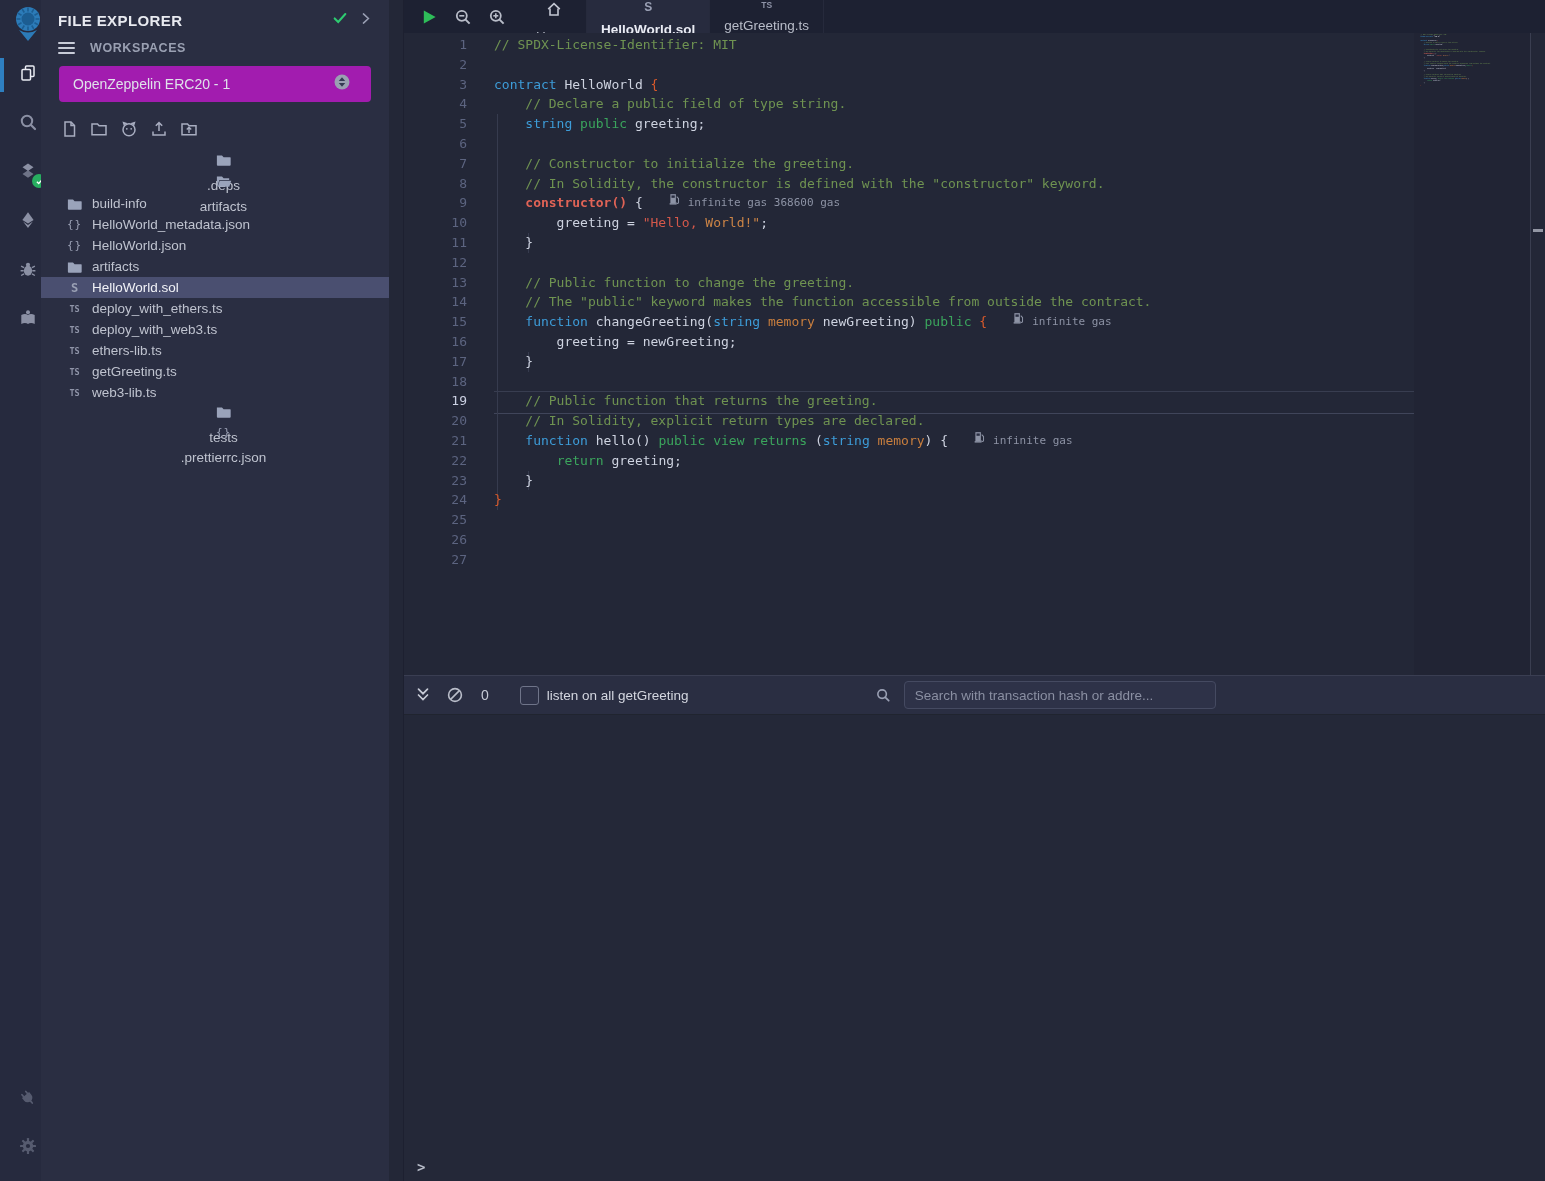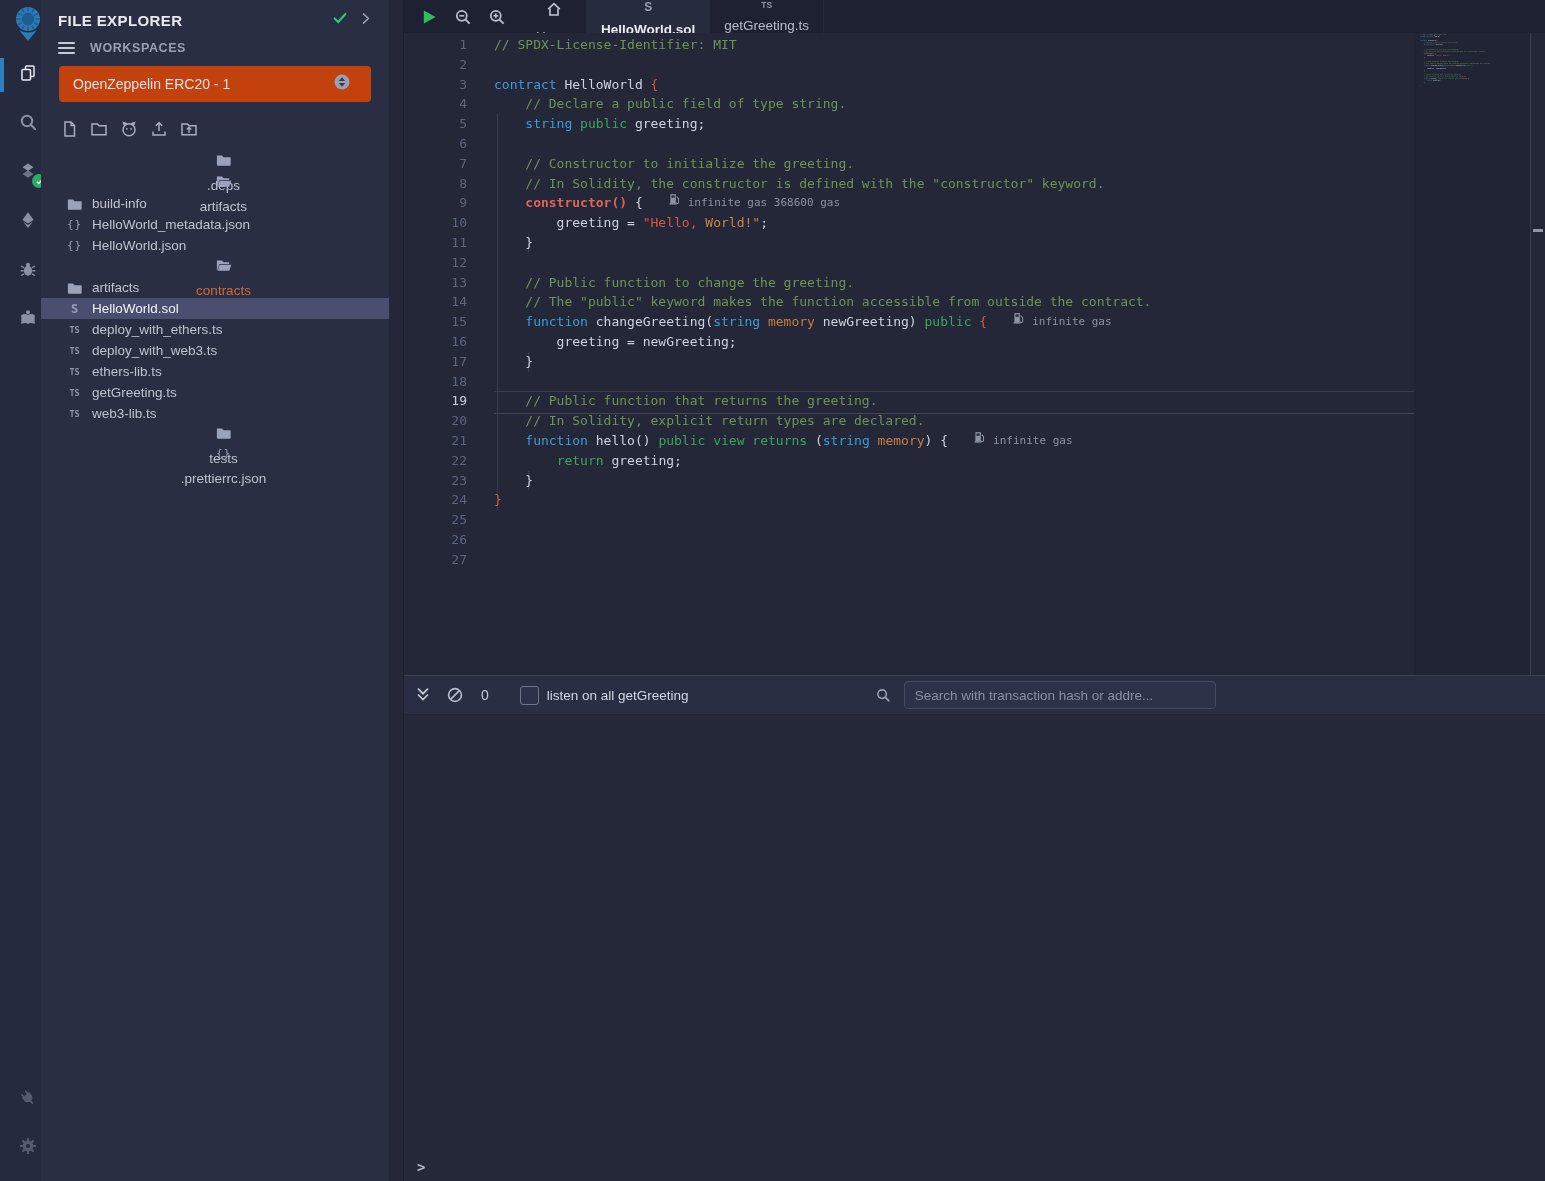--- a/index.html
+++ b/index.html
@@ -17,21 +17,21 @@
   .badge{position:absolute;right:9px;bottom:0px;width:14px;height:14px;border-radius:50%;
          background:#27ae60;display:flex;align-items:center;justify-content:center;}
   
   #panel{position:absolute;left:41px;top:0;width:348px;height:100%;background:#2a2e42;}
   .fe-header{display:flex;align-items:center;justify-content:space-between;padding:10px 16px 0 17px;}
   .fe-title{font-size:15px;font-weight:700;letter-spacing:.4px;color:#e8eaf0;}
   .fe-actions{display:flex;align-items:center;gap:10px;}
   .ws-row{display:flex;align-items:center;gap:15px;padding-left:17px;margin-top:9px;}
   .hamb i{display:block;width:17px;height:2px;background:#c8ccd8;margin:3px 0;border-radius:1px;}
   .ws-label{font-size:12.5px;letter-spacing:.6px;color:#9aa0b2;font-weight:600;}
-  .ws-select{margin:9px 18px 0 18px;height:36px;background:#c2410c;border-radius:4px;
+  .ws-select{margin:9px 18px 0 18px;height:36px;background:#a21caf;border-radius:4px;
              display:flex;align-items:center;justify-content:space-between;padding:0 20px 0 14px;cursor:pointer;}
   .ws-value{font-size:14px;color:#dfe2ea;}
   .fe-toolbar{display:flex;align-items:center;gap:9px;margin:18px 0 0 17px;}
   .fe-toolbar .tbtn{width:21px;height:21px;display:flex;align-items:center;justify-content:center;cursor:pointer;}
   #fe-tree{margin-top:10px;}
   .trow{height:21px;display:flex;align-items:center;gap:9px;font-size:13.5px;color:#bfc3cf;cursor:pointer;}
   .trow.ind0{padding-left:17px;flex-direction:column;} .trow.ind1{padding-left:25px;}
   .trow.selected{background:#4a4f70;color:#f1f2f7;}
   .trow.accent .tlabel{color:#cf6a32;}
   .tico{width:17px;display:flex;justify-content:center;align-items:center;flex:0 0 17px;}
@@ -284,29 +284,20 @@
             <span class="mini json">{}</span>
           </span>
           <span class="tlabel">HelloWorld_metadata.json</span>
         </div>
         <div class="trow ind1">
           <span class="tico">
             <span class="mini json">{}</span>
           </span>
           <span class="tlabel">HelloWorld.json</span>
         </div>
-        <div class="trow ind0 accent">
-          <span class="tico">
-            <svg width="18" height="18" viewBox="0 0 18 18" xmlns="http://www.w3.org/2000/svg">
-              <path d="M2 4.2 h5.4 l1.7 1.9 H15 V8 H4.6 L2.6 14.5 H2 Z" fill="#9aa3ba"></path>
-              <path d="M4.9 8.8 H17.2 L15.2 15 H3 Z" fill="#9aa3ba"></path>
-            </svg>
-          </span>
-          <span class="tlabel">contracts</span>
-        </div>
         <div class="trow ind1">
           <span class="tico">
             <svg width="18" height="18" viewBox="0 0 18 18" xmlns="http://www.w3.org/2000/svg">
               <path d="M2 4.2 h5.4 l1.7 1.9 H16 a.6.6 0 0 1 .6.6 V14 a1 1 0 0 1 -1 1 H3 a1 1 0 0 1 -1 -1 Z" fill="#9aa3ba"></path>
             </svg>
           </span>
           <span class="tlabel">artifacts</span>
         </div>
         <div class="trow ind1 selected">
           <span class="tico">

